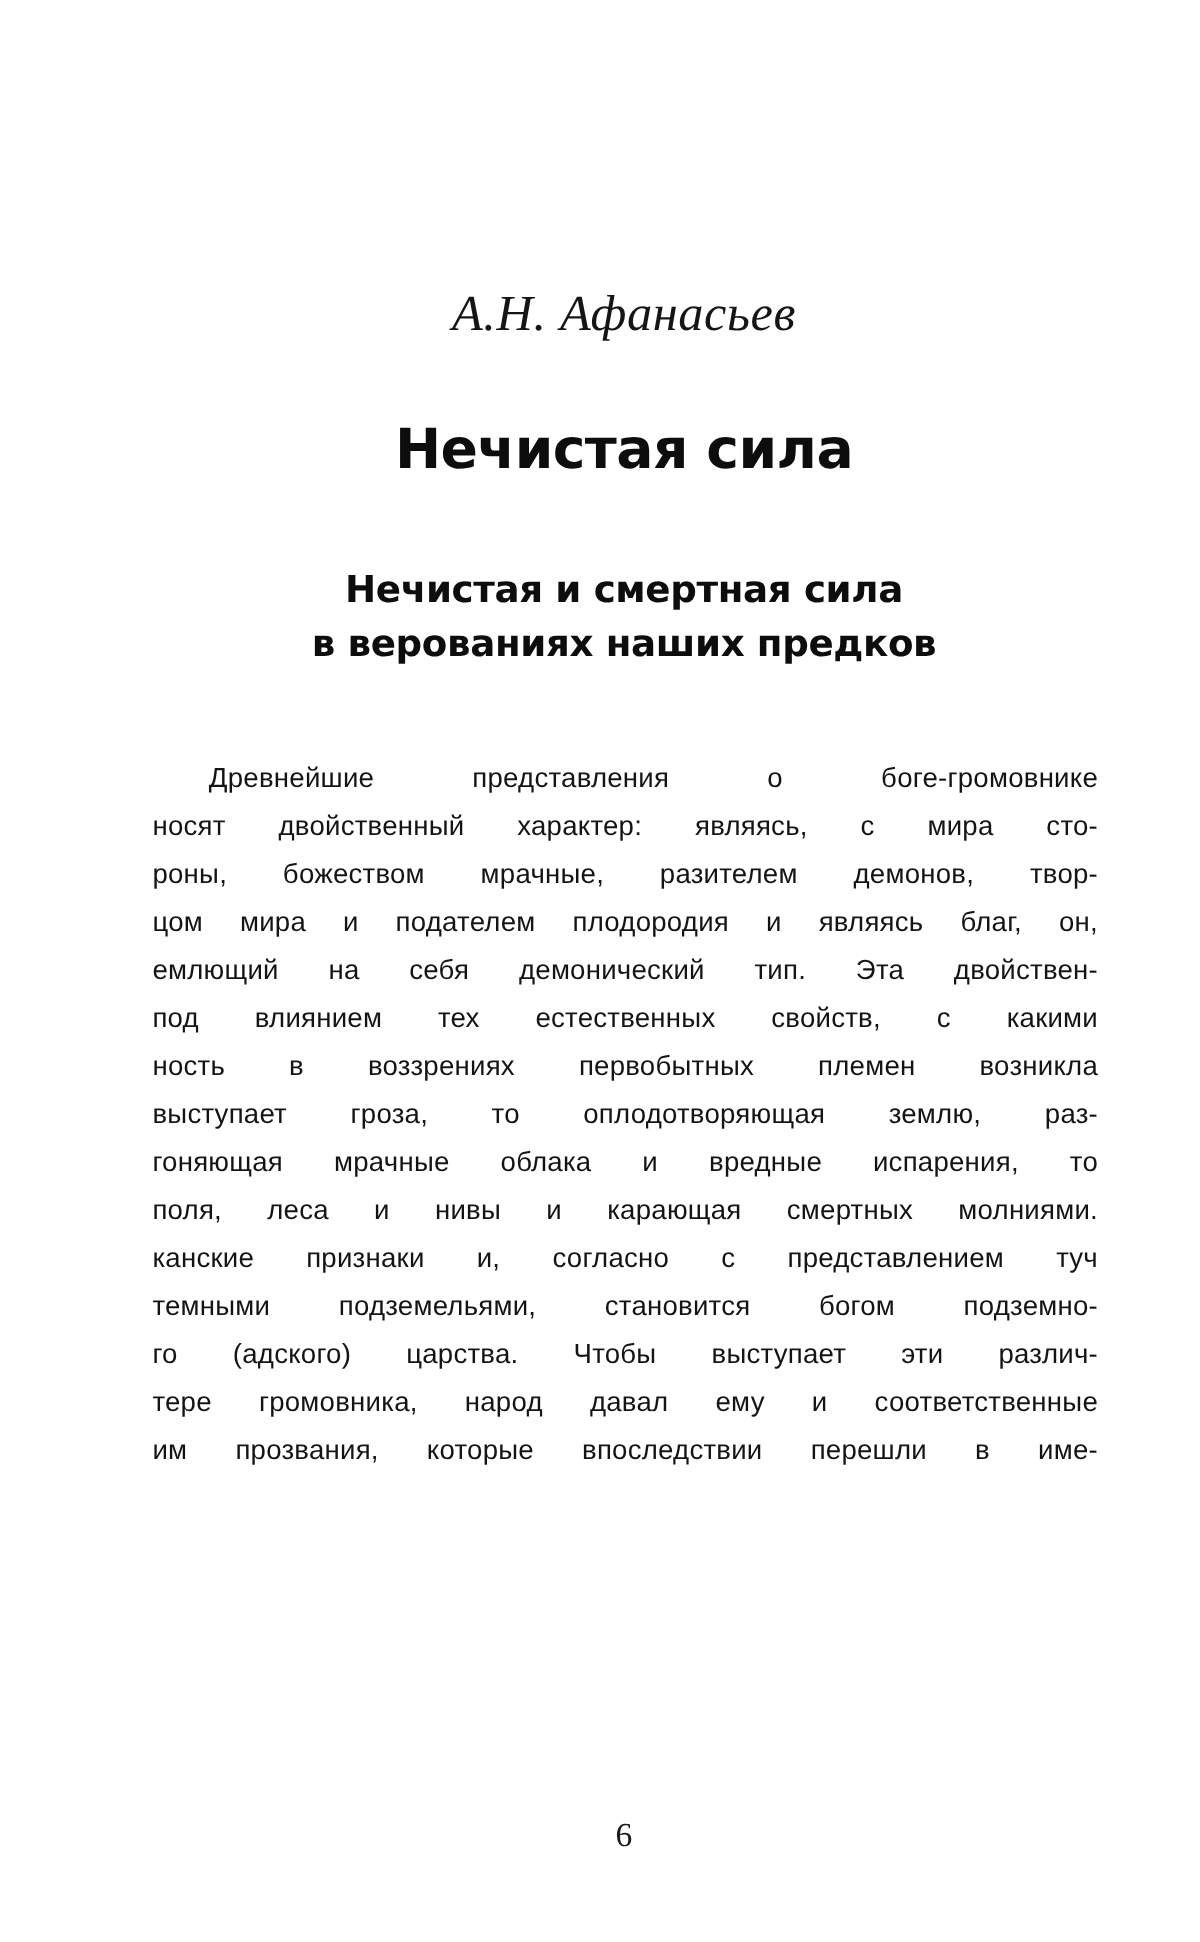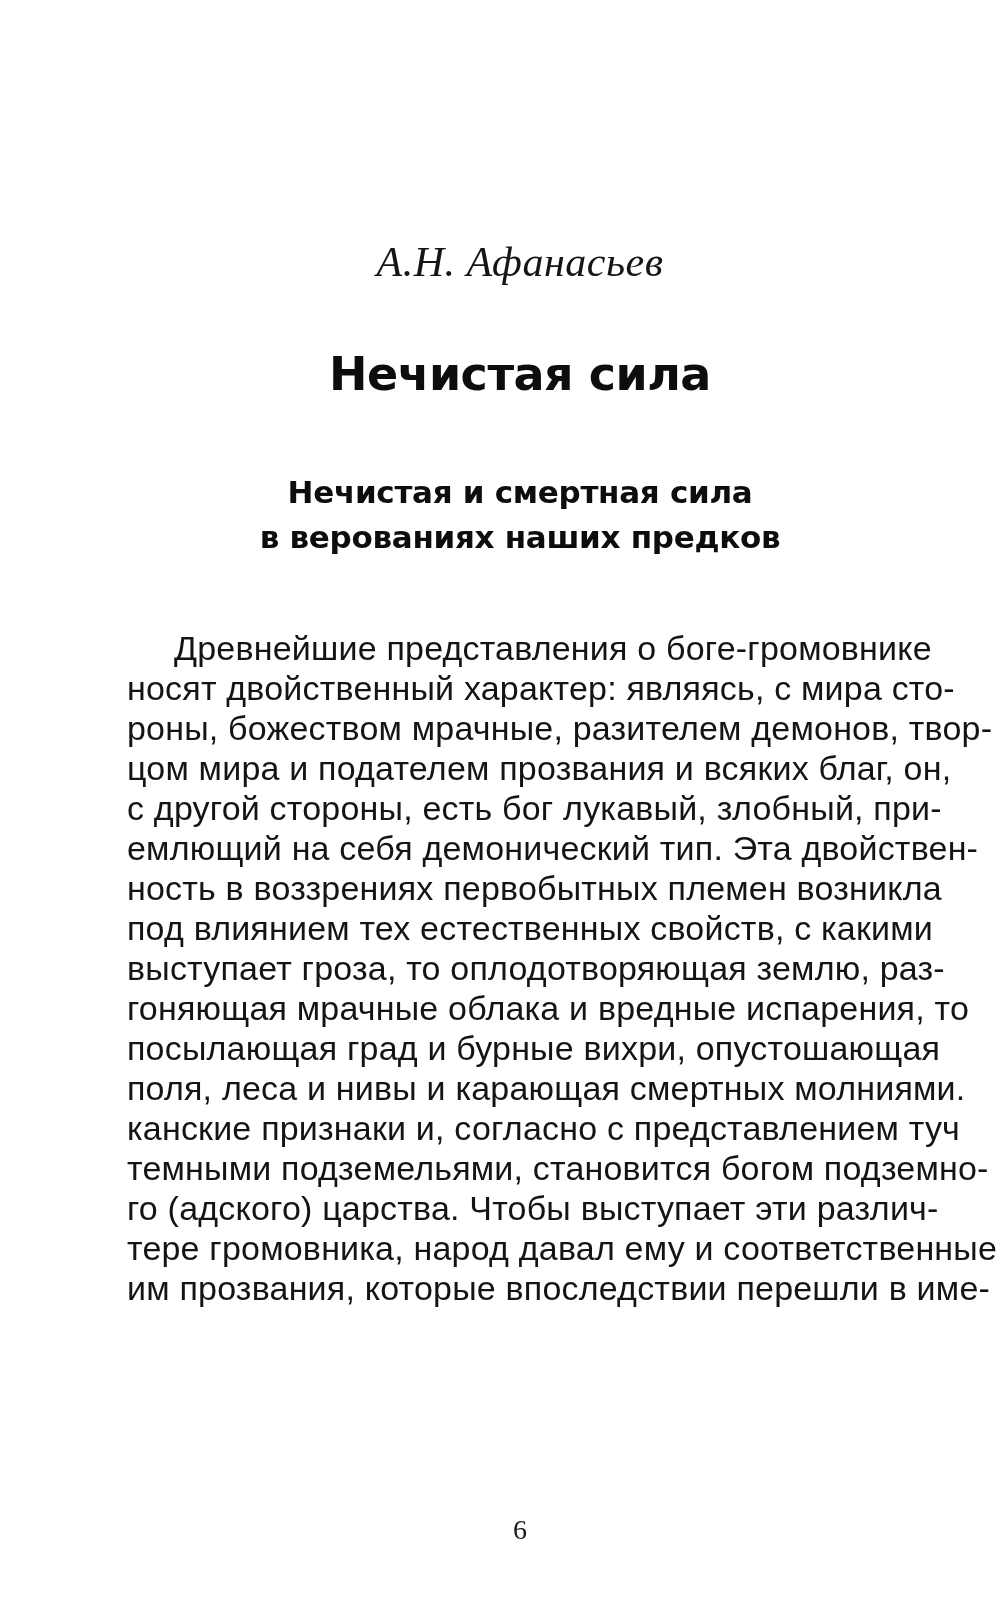--- a/index.html
+++ b/index.html
@@ -65,21 +65,21 @@
       position: absolute;
       top: 628px;
       left: 127px;
       width: 788px;
     }
     .body-line {
       display: block;
       height: 40px;
       line-height: 40px;
       font-family: "Liberation Sans", "DejaVu Sans", sans-serif;
-      font-size: 34px;
+      font-size: 23px;
       text-align: justify;
       text-align-last: justify;
       white-space: nowrap;
       color: #141414;
       letter-spacing: 0.2px;
     }
     .body-line.indent { padding-left: 47px; }
     .body-line.last { text-align-last: justify; }
     .page-number {
       position: absolute;
@@ -104,28 +104,26 @@
 
   <div class="subtitle">
     <span class="line">Нечистая и смертная сила</span>
     <span class="line">в верованиях наших предков</span>
   </div>
 
   <div class="body-text">
     <span class="body-line indent">Древнейшие представления о боге-громовнике</span>
     <span class="body-line">носят двойственный характер: являясь, с мира сто-</span>
     <span class="body-line">роны, божеством мрачные, разителем демонов, твор-</span>
-    <span class="body-line">цом мира и подателем прозвания и всяких благ, он,</span>
-    <span class="body-line">с другой стороны, есть бог лукавый, злобный, при-</span>
+    <span class="body-line">цом мира и подателем плодородия и являясь благ, он,</span>
     <span class="body-line">емлющий на себя демонический тип. Эта двойствен-</span>
+    <span class="body-line">под влиянием тех естественных свойств, с какими</span>
     <span class="body-line">ность в воззрениях первобытных племен возникла</span>
-    <span class="body-line">под влиянием тех естественных свойств, с какими</span>
     <span class="body-line">выступает гроза, то оплодотворяющая землю, раз-</span>
     <span class="body-line">гоняющая мрачные облака и вредные испарения, то</span>
-    <span class="body-line">посылающая град и бурные вихри, опустошающая</span>
     <span class="body-line">поля, леса и нивы и карающая смертных молниями.</span>
     <span class="body-line">канские признаки и, согласно с представлением туч</span>
     <span class="body-line">темными подземельями, становится богом подземно-</span>
     <span class="body-line">го (адского) царства. Чтобы выступает эти различ-</span>
     <span class="body-line">тере громовника, народ давал ему и соответственные</span>
     <span class="body-line">им прозвания, которые впоследствии перешли в име-</span>
   </div>
 
   <div class="page-number">6</div>
 

